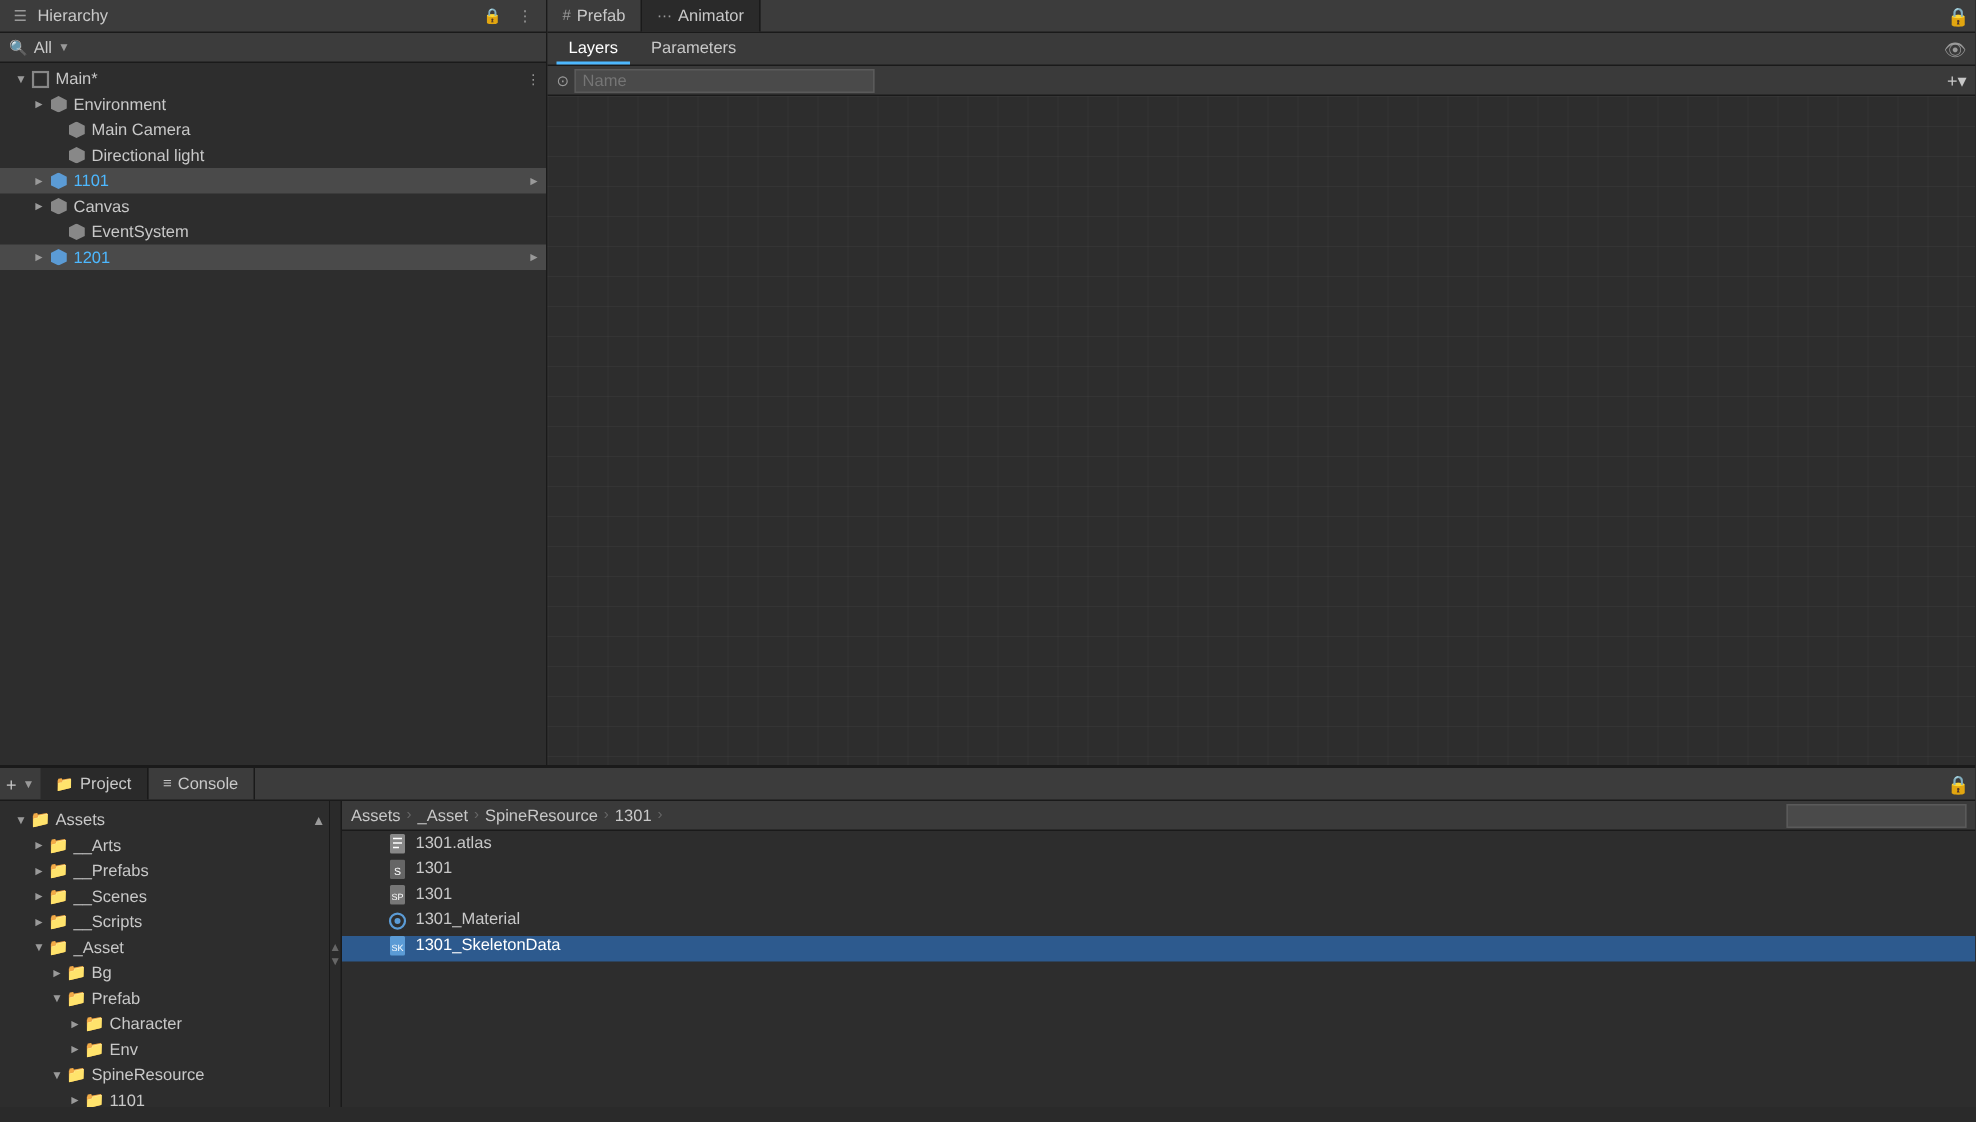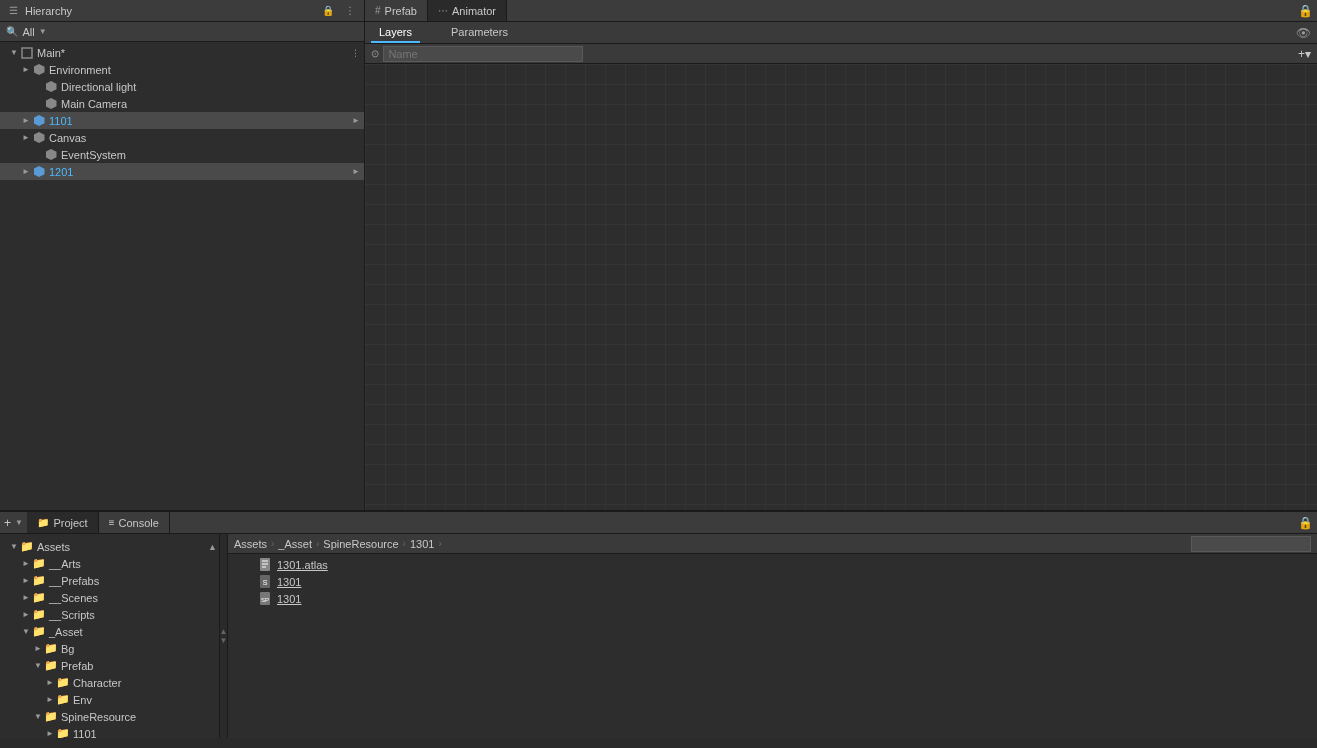--- a/index.html
+++ b/index.html
@@ -158,21 +158,21 @@
       display: flex;
       flex-direction: column;
     }
     .animator-toolbar {
       display: flex;
       background: #3a3a3a;
       height: 22px;
       align-items: center;
       border-bottom: 1px solid #1a1a1a;
       padding: 0 6px;
-      gap: 23px;
+      gap: 6px;
     }
     .animator-tab {
       padding: 0 8px;
       height: 100%;
       display: flex;
       align-items: center;
       cursor: pointer;
       font-size: 11px;
       border-bottom: 2px solid transparent;
     }
@@ -307,26 +307,24 @@
     }
 
     .file-list {
       flex: 1;
       overflow-y: auto;
       padding: 2px 0;
     }
 
     .file-item {
       display: flex;
-      align-items: center;
       height: 17px;
       padding-left: 30px;
       cursor: pointer;
       gap: 5px;
-      text-decoration: underline;
     }
     .file-item.selected {
       background: #2d5a8e;
     }
 
     .file-icon {
       width: 14px;
       height: 14px;
       display: flex;
       align-items: center;
@@ -412,30 +410,30 @@
         </span>
         <span class="tree-label">Environment</span>
       </div>
 
       <div class="tree-item">
         <span class="tree-indent" style="width:28px;"></span>
         <span class="tree-arrow" style="width:12px;"></span>
         <span class="tree-icon">
           <span style="width:11px; height:11px; display:inline-block; clip-path:polygon(50% 0%, 100% 25%, 100% 75%, 50% 100%, 0% 75%, 0% 25%); background:#888;"></span>
         </span>
-        <span class="tree-label">Directional light</span>
+        <span class="tree-label">Main Camera</span>
       </div>
 
       <div class="tree-item">
         <span class="tree-indent" style="width:28px;"></span>
         <span class="tree-arrow" style="width:12px;"></span>
         <span class="tree-icon">
           <span style="width:11px; height:11px; display:inline-block; clip-path:polygon(50% 0%, 100% 25%, 100% 75%, 50% 100%, 0% 75%, 0% 25%); background:#888;"></span>
         </span>
-        <span class="tree-label">Main Camera</span>
+        <span class="tree-label">Directional light</span>
       </div>
 
       <div class="tree-item highlighted">
         <span class="tree-indent" style="width:16px;"></span>
         <span class="tree-arrow">►</span>
         <span class="tree-icon">
           <span style="width:11px; height:11px; display:inline-block; clip-path:polygon(50% 0%, 100% 25%, 100% 75%, 50% 100%, 0% 75%, 0% 25%); background:#5b9bd5;"></span>
         </span>
         <span class="tree-label blue">1101</span>
         <span class="tree-arrow-right">►</span>
@@ -669,18 +667,36 @@
             <svg width="12" height="14" viewBox="0 0 12 14">
                 <rect x="1" y="0" width="10" height="13" fill="#777" rx="1"></rect>
                 <text x="6" y="10" text-anchor="middle" font-size="6" fill="#fff">SP</text>
               </svg>
           </div>
           <span class="tree-label">1301</span>
         </div>
 
 
 
-
+        <div class="file-item">
+          <div class="file-icon">
+            <svg width="12" height="12" viewBox="0 0 12 12">
+                <circle cx="6" cy="6" r="5" fill="none" stroke="#5b9bd5" stroke-width="1.5"></circle>
+                <circle cx="6" cy="6" r="2" fill="#5b9bd5"></circle>
+              </svg>
+          </div>
+          <span class="tree-label">1301_Material</span>
+        </div>
+
+        <div class="file-item selected">
+          <div class="file-icon">
+            <svg width="12" height="14" viewBox="0 0 12 14">
+                <rect x="1" y="0" width="10" height="13" fill="#5b9bd5" rx="1"></rect>
+                <text x="6" y="10" text-anchor="middle" font-size="6" fill="#fff">SK</text>
+              </svg>
+          </div>
+          <span class="tree-label" style="color:#ffffff;">1301_SkeletonData</span>
+        </div>
 
       </div>
     </div>
   </div>
 </div>
 
 </body></html>

